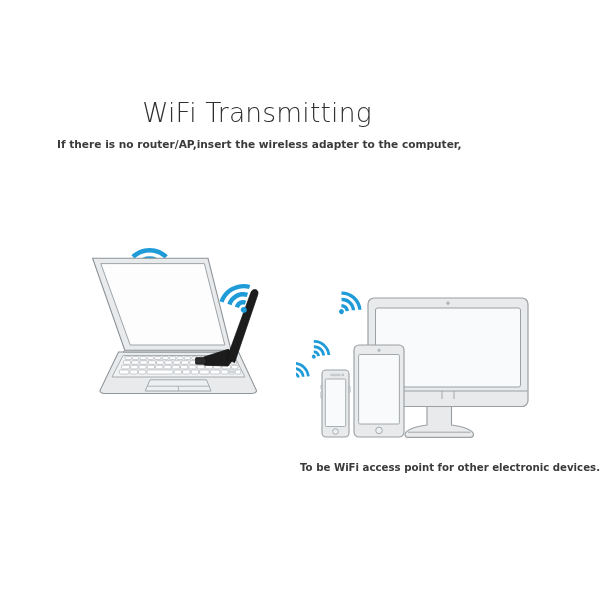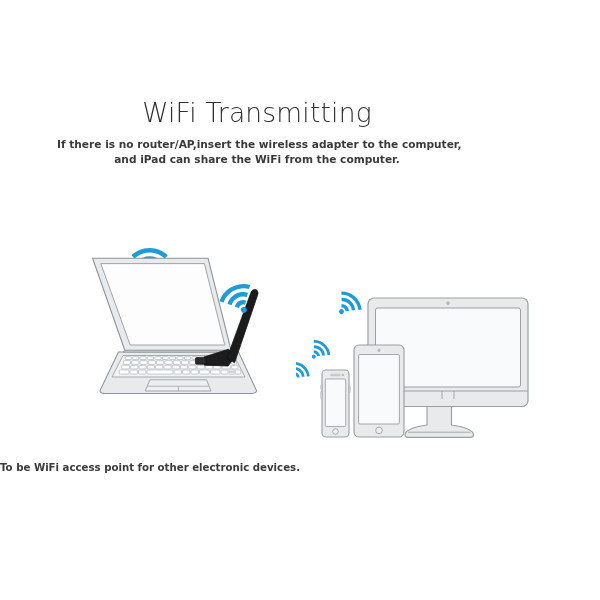--- a/index.html
+++ b/index.html
@@ -51,21 +51,21 @@
     margin: 0 auto;
     width: 400px;
   }
   .desc .l { display: block; white-space: nowrap; }
 
   .caption {
     position: absolute;
     left: 0;
     top: 462px;
     width: 600px;
-    text-align: left;
+    text-align: right;
     font-family: "DejaVu Sans", "Liberation Sans", sans-serif;
     font-size: 10.2px;
     font-weight: 600;
     color: #3a3a3a;
     white-space: nowrap;
   }
 
   
   .stage {
     position: absolute;
@@ -82,21 +82,20 @@
 </style>
 </head>
 <body>
 
 <div id="page">
 
   <div class="text-block">
     <h1 class="page-title">WiFi Transmitting</h1>
     <p class="desc">
       <span class="l">If there is no router/AP,insert the wireless adapter to the computer,</span>
-      <span class="l">and iPad can share the WiFi from the computer.</span>
     </p>
   </div>
 
   <div class="stage">
 
     <div class="laptop-group">
       <svg width="200" height="195" viewBox="0 0 200 195" xmlns="http://www.w3.org/2000/svg">
         <defs>
           <clipPath id="none"></clipPath>
         </defs>

